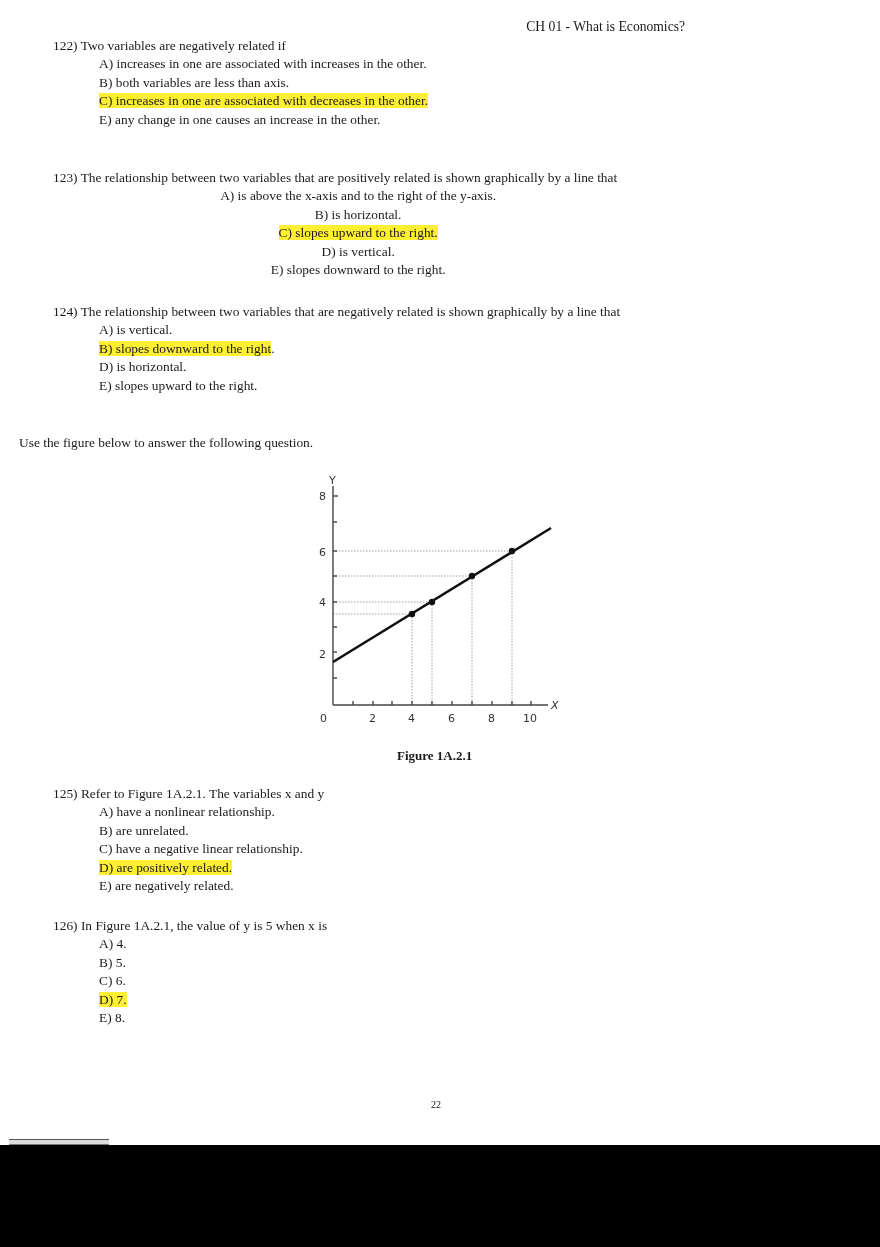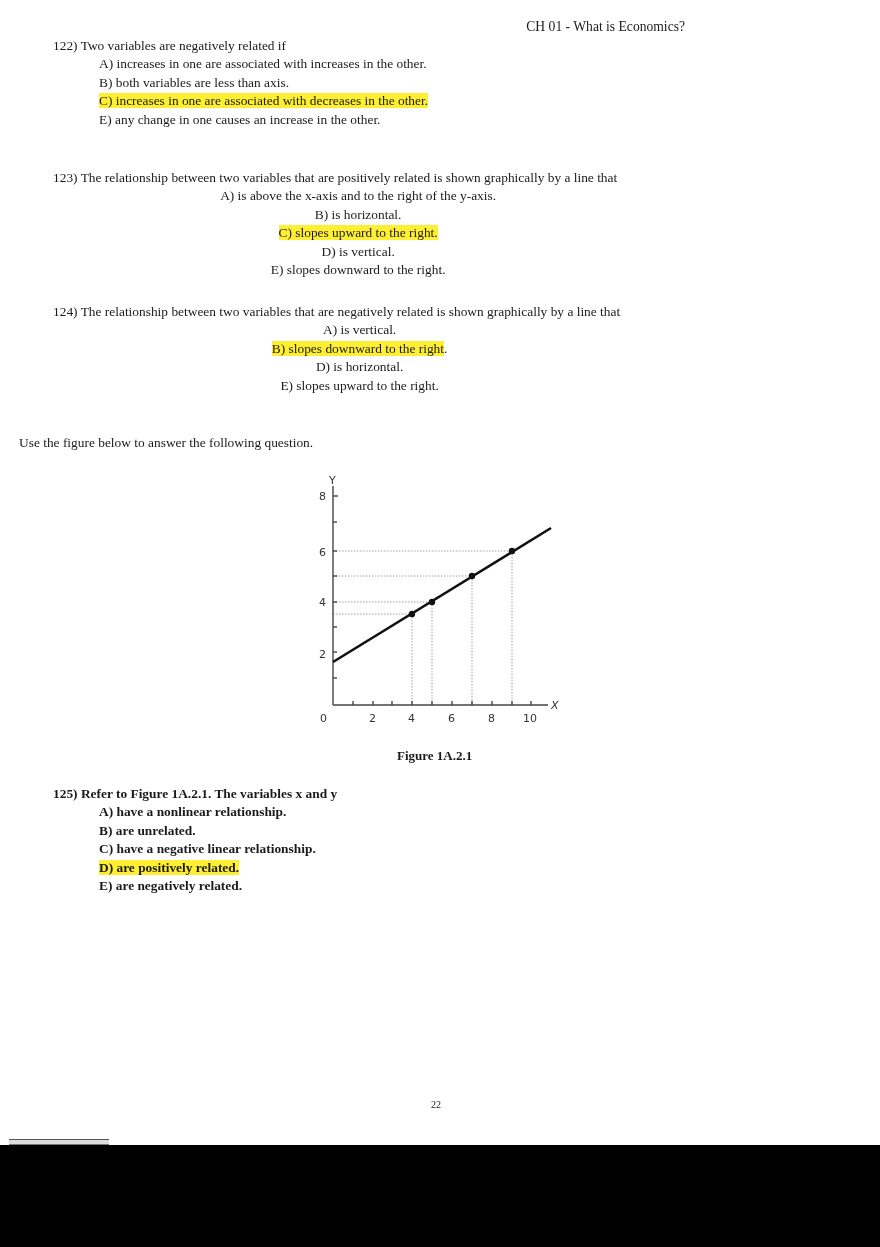--- a/index.html
+++ b/index.html
@@ -41,21 +41,21 @@
 
   <div class="q" style="top:169px;text-align:center;">
     <div class="stem">123) The relationship between two variables that are positively related is shown graphically by a line that</div>
     <div class="opt"><span>A) is above the x-axis and to the right of the y-axis.</span></div>
     <div class="opt"><span>B) is horizontal.</span></div>
     <div class="opt"><span class="hl">C) slopes upward to the right.</span></div>
     <div class="opt"><span>D) is vertical.</span></div>
     <div class="opt"><span>E) slopes downward to the right.</span></div>
   </div>
 
-  <div class="q" style="top:303px;text-align:center;">
+  <div class="q" style="top:303px;">
     <div class="stem">124) The relationship between two variables that are negatively related is shown graphically by a line that</div>
     <div class="opt"><span>A) is vertical.</span></div>
     <div class="opt"><span class="hl">B) slopes downward to the right</span><span>.</span></div>
     <div class="opt"><span>D) is horizontal.</span></div>
     <div class="opt"><span>E) slopes upward to the right.</span></div>
   </div>
 
   <div class="instr">Use the figure below to answer the following question.</div>
 
   <div class="figure">
@@ -118,27 +118,35 @@
         <text x="148" y="256">6</text>
         <text x="188" y="256">8</text>
         <text x="223" y="256">10</text>
         <text x="251" y="243" font-style="italic">X</text>
       </g>
     </svg>
   </div>
 
   <div class="caption">Figure 1A.2.1</div>
 
-  <div class="q" style="top:785px;font-weight:bold;">
+  <div class="q" style="top:785px;">
     <div class="stem">125) Refer to Figure 1A.2.1. The variables x and y</div>
     <div class="opt"><span>A) have a nonlinear relationship.</span></div>
     <div class="opt"><span>B) are unrelated.</span></div>
     <div class="opt"><span>C) have a negative linear relationship.</span></div>
     <div class="opt"><span class="hl">D) are positively related.</span></div>
     <div class="opt"><span>E) are negatively related.</span></div>
   </div>
 
+  <div class="q" style="top:917px;">
+    <div class="stem">126) In Figure 1A.2.1, the value of y is 5 when x is</div>
+    <div class="opt"><span>A) 4.</span></div>
+    <div class="opt"><span>B) 5.</span></div>
+    <div class="opt"><span>C) 6.</span></div>
+    <div class="opt"><span class="hl">D) 7.</span></div>
+    <div class="opt"><span>E) 8.</span></div>
+  </div>
 
   <div class="pagenum">22</div>
   <div class="scrollbar"></div>
 </div>
 
 <div class="black-bar"></div>
 
 </body></html>

